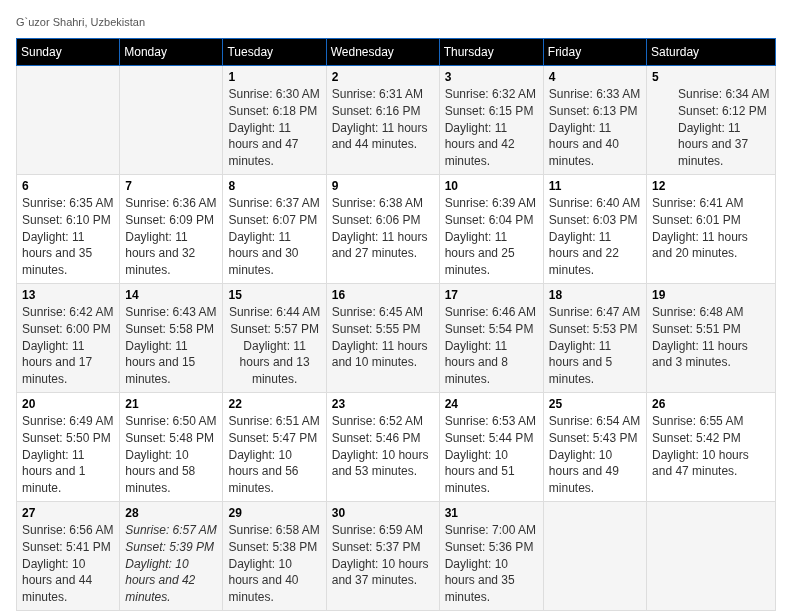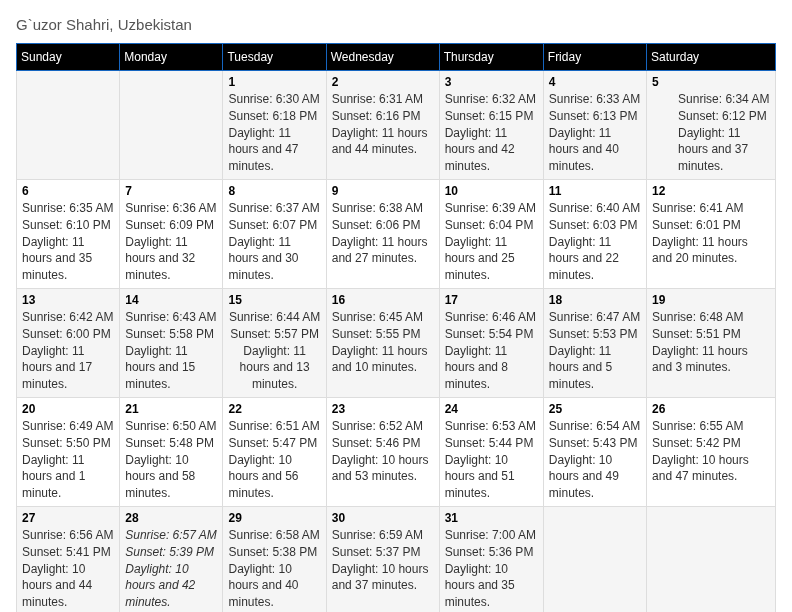--- a/index.html
+++ b/index.html
@@ -36,21 +36,21 @@
     }
     .title-area {
       text-align: right;
     }
     .month-title {
       font-size: 32px;
       font-weight: 300;
       color: #333;
     }
     .location-title {
-      font-size: 15px;
+      font-size: 11px;
       color: #555;
     }
     table {
       width: 100%;
       border-collapse: collapse;
       font-size: 11px;
     }
     thead tr {
       background-color: #000000;
       color: #fff;

